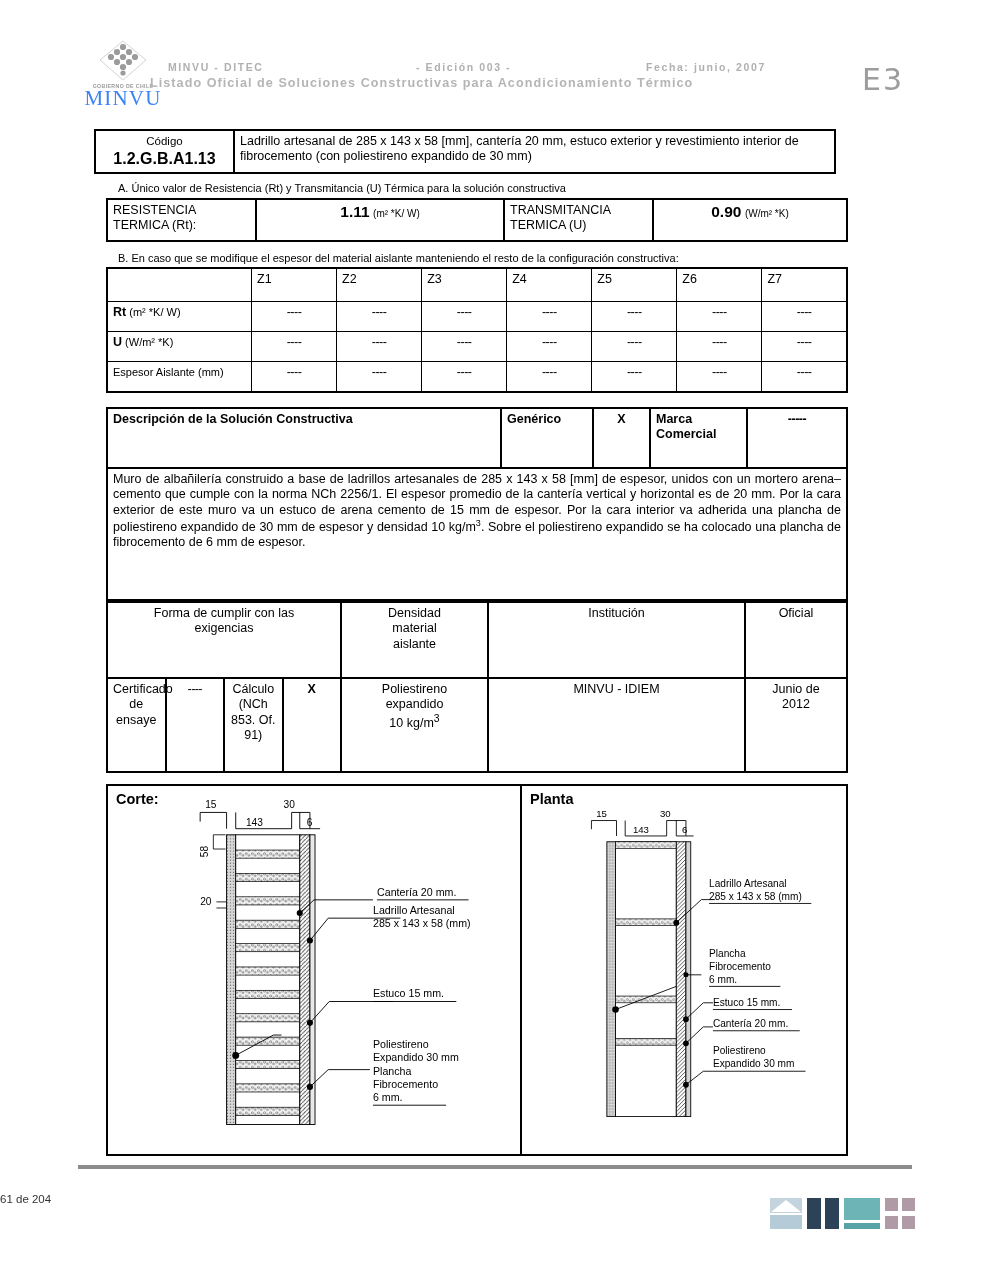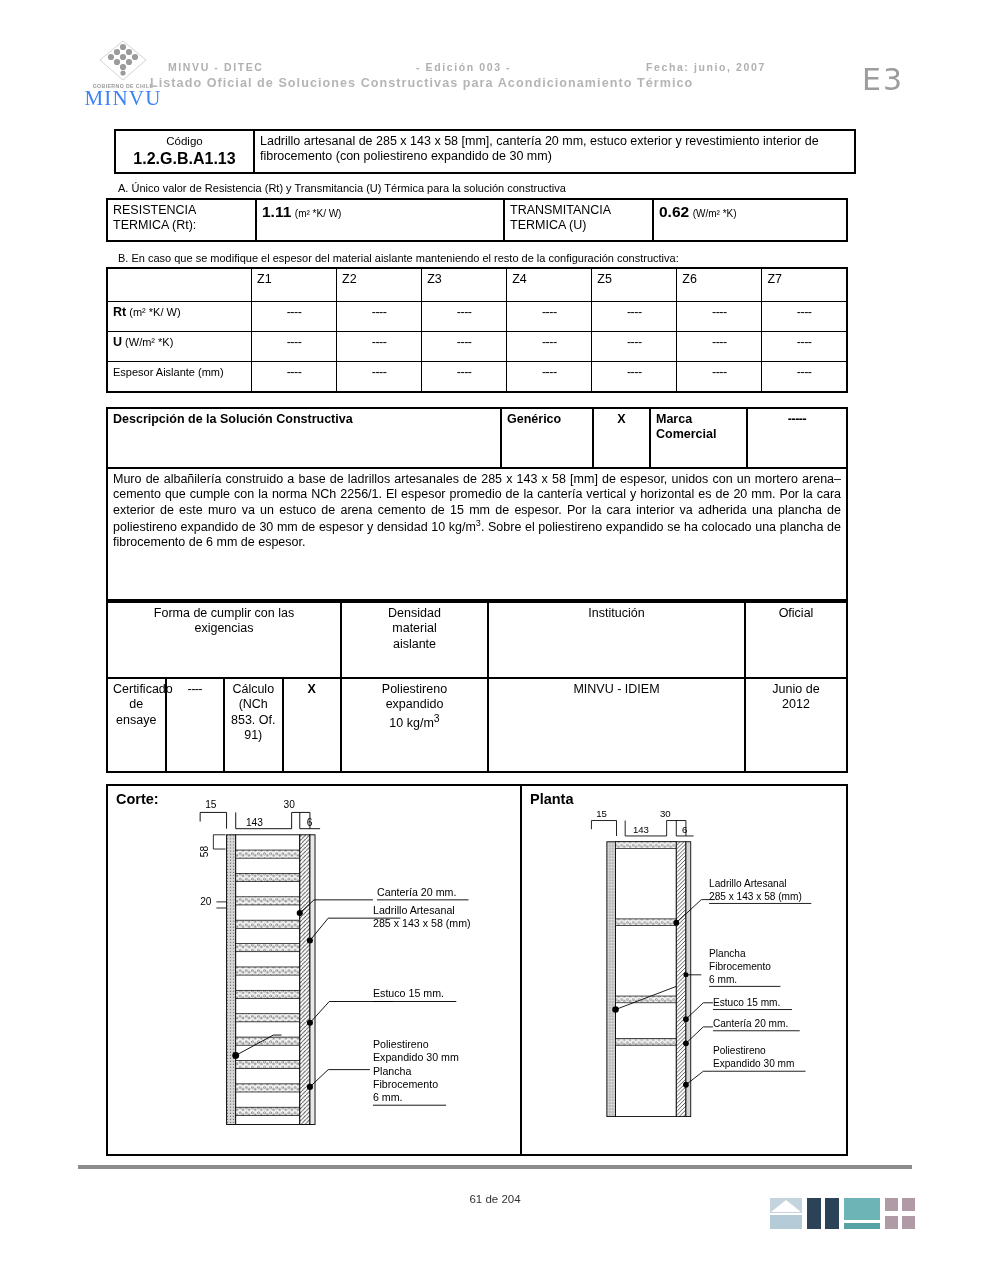--- a/index.html
+++ b/index.html
@@ -86,21 +86,21 @@
   }
   table.t td {
     border: 1px solid #000;
     vertical-align: top;
     padding: 3px 5px;
     font-size: 12.5px;
     line-height: 1.22;
   }
 
   
-  .codeblock { position:absolute; left:114px; top:129px; }
+  .codeblock { position:absolute; left:94px; top:129px; }
   .code-tbl td { padding: 3px 6px; }
   .cell-code-label {
     width: 127px;
     text-align: center;
     border: 2.5px solid #000 !important;
   }
   .code-word { font-size: 11.5px; }
   .code-val { font-size: 16px; font-weight: bold; margin-top: 1px; }
   .cell-code-desc {
     border: 2.5px solid #000 !important;
@@ -113,21 +113,21 @@
   .cap {
     position: absolute;
     left: 118px;
     font-size: 11px;
   }
 
   
   .rtblock { position:absolute; left:106px; top:198px; }
   .rt-tbl td { height: 34px; padding: 2px 5px; font-size: 11.8px; border: 2px solid #000 !important; }
   .rt-name { width: 137px; line-height: 1.28; }
-  .rt-val  { text-align: left; vertical-align: bottom; padding-bottom: 2px; }
+  .rt-val  { text-align: center; vertical-align: bottom; padding-bottom: 2px; }
   .rt-val b { font-size: 15.5px; }
   .rt-unit { font-size: 10px; }
 
   
   .zblock { position:absolute; left:106px; top:267px;border-radius:27px; }
   .z-tbl { border: 2.5px solid #000; }
   .z-tbl td { font-size: 11.8px; padding: 4px 6px; height: 23px; }
   .z-tbl td.zh { height: 26px; }
   .z-first { width: 133px; }
   .z-cell { text-align: center; vertical-align: middle; letter-spacing: -0.5px; font-size: 11px; }
@@ -169,21 +169,21 @@
   .foot-rule {
     position: absolute;
     left: 78px; top: 1165px;
     width: 834px; height: 4px;
     background: #8c8c8c;
   }
   .foot-page {
     position: absolute;
     left: 0; top: 1193px;
     width: 990px;
-    text-align: center;
+    text-align: left;
     font-size: 11.5px;
     color: #333;
   }
   .foot-logo {
     position: absolute;
     left: 770px; top: 1196px;
     width: 146px; height: 40px;
   }
 </style>
 </head>
@@ -247,21 +247,21 @@
       </td>
       <td class="rt-val" style="width:236px;">
         <b>1.11</b>
         <span class="rt-unit">(m² *K/ W)</span>
       </td>
       <td class="rt-name">
         <span>TRANSMITANCIA</span><br>
         <span>TERMICA (U)</span>
       </td>
       <td class="rt-val">
-        <b>0.62</b>
+        <b>0.90</b>
         <span class="rt-unit">(W/m² *K)</span>
       </td>
     </tr>
   </tbody>
     </table>
 </div>
 
 <div class="cap" style="top:252px;">B. En caso que se modifique el espesor del material aislante manteniendo el resto de la configuración constructiva:</div>
 
 <div class="zblock">

